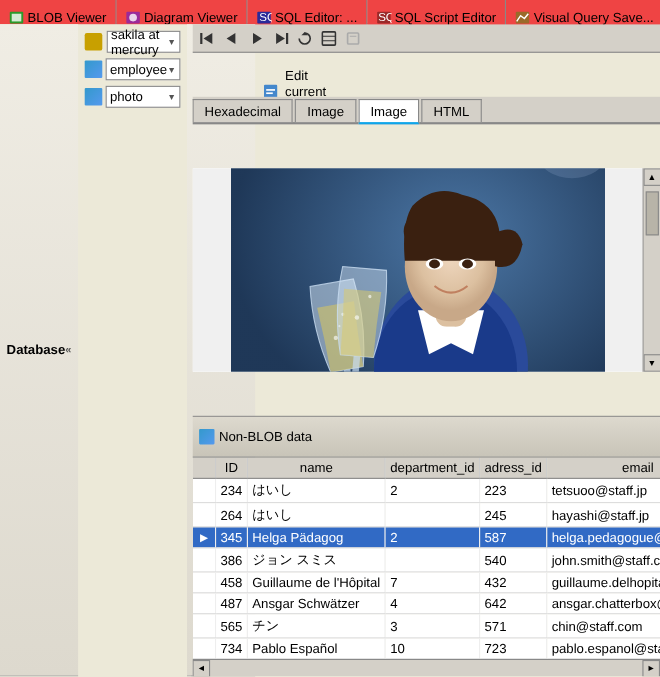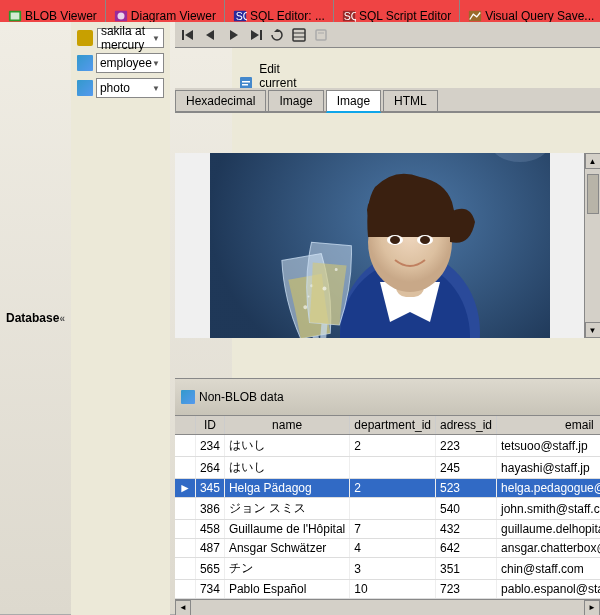--- a/index.html
+++ b/index.html
@@ -451,21 +451,21 @@
       <td>はいし</td>
       <td></td>
       <td>245</td>
       <td>hayashi@staff.jp</td>
     </tr>
               <tr class="selected">
       <td class="row-indicator">►</td>
       <td>345</td>
       <td>Helga Pädagog</td>
       <td>2</td>
-      <td>523</td>
+      <td>587</td>
       <td>helga.pedagogue@staff.de</td>
     </tr>
               <tr>
       <td class="row-indicator"></td>
       <td>386</td>
       <td>ジョン スミス</td>
       <td></td>
       <td>540</td>
       <td>john.smith@staff.com</td>
     </tr>
@@ -483,21 +483,21 @@
       <td>Ansgar Schwätzer</td>
       <td>4</td>
       <td>642</td>
       <td>ansgar.chatterbox@staff.de</td>
     </tr>
               <tr>
       <td class="row-indicator"></td>
       <td>565</td>
       <td>チン</td>
       <td>3</td>
-      <td>351</td>
+      <td>571</td>
       <td>chin@staff.com</td>
     </tr>
               <tr>
       <td class="row-indicator"></td>
       <td>734</td>
       <td>Pablo Español</td>
       <td>10</td>
       <td>723</td>
       <td>pablo.espanol@staff.es</td>
     </tr>

